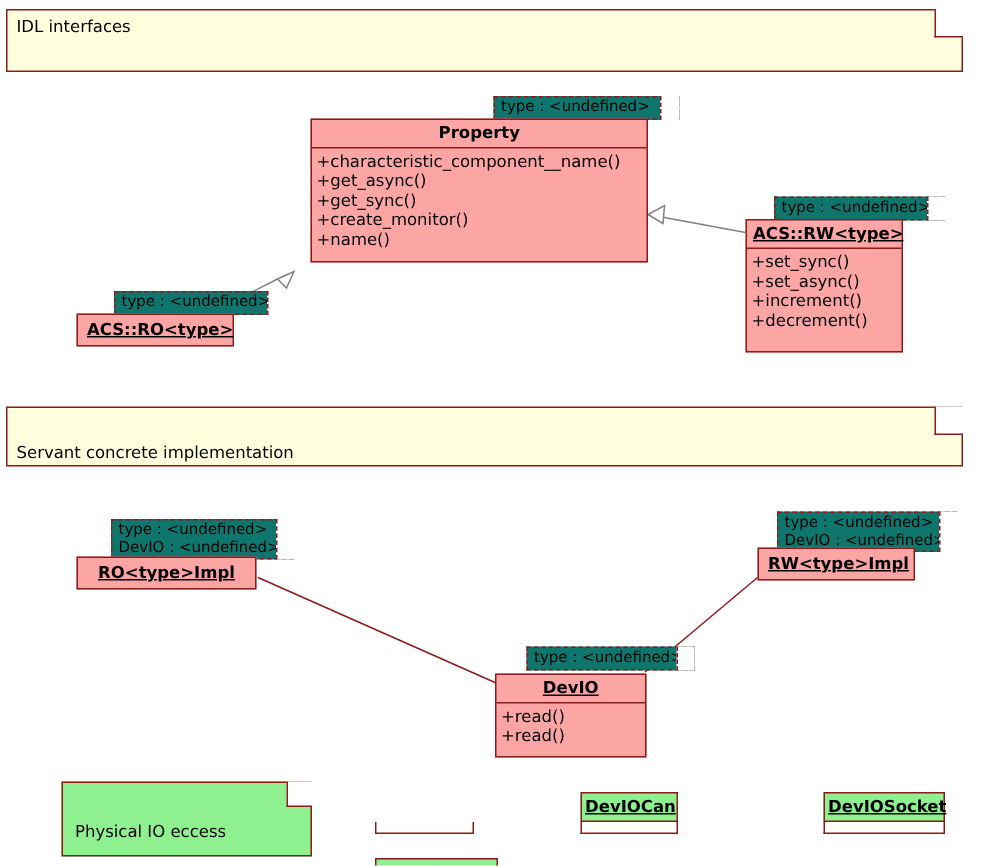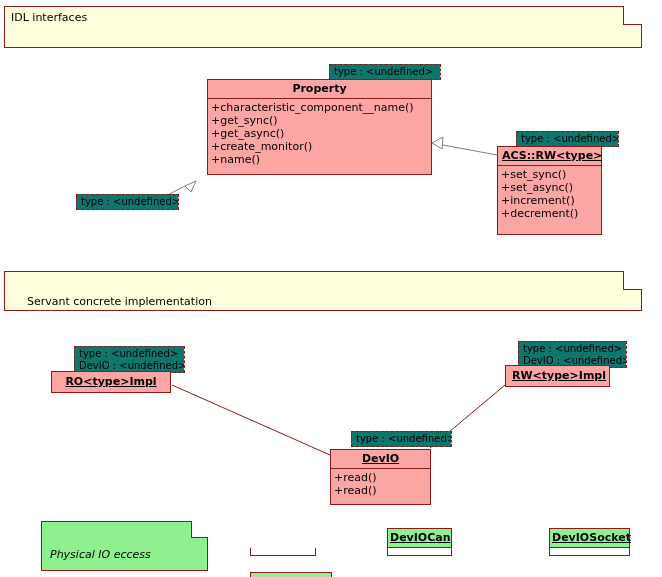--- a/index.html
+++ b/index.html
@@ -84,21 +84,20 @@
   .green{
     background:#8ef08e;
     border:1px solid #8b1a1a;
     box-sizing:border-box;
   }
   .green-note{
     background:#8ef08e;
     border:1px solid #8b1a1a;
     box-sizing:border-box;
     position:absolute;
-    font-style:italic;
   }
   .green-note-label{
     position:absolute;left:8px;top:26px;font-size:11px;color:#000;white-space:nowrap;
   }
   .green-fold{
     position:absolute;right:-1px;top:-1px;width:16px;height:16px;
     background:#ffffff;border-left:1px solid #8b1a1a;border-bottom:1px solid #8b1a1a;
   }
   .green .cls-title{color:#000;}
 
@@ -132,22 +131,22 @@
   <div class="tag abs" style="left:329px;top:64px;width:124px;height:16px;">
     <span>type : &lt;undefined&gt;</span>
   </div>
   <div class="abs" style="left:440px;top:64px;width:13px;height:16px;border-left:1px dashed #8b1a1a;background:#ffffff;"></div>
 
   <div class="cls abs" style="left:207px;top:79px;width:225px;height:96px;">
     <div class="cls-title">Property</div>
     <div class="cls-sep"></div>
     <div class="cls-ops">
       <div class="cls-op">+characteristic_component__name()</div>
+      <div class="cls-op">+get_async()</div>
       <div class="cls-op">+get_sync()</div>
-      <div class="cls-op">+get_async()</div>
       <div class="cls-op">+create_monitor()</div>
       <div class="cls-op">+name()</div>
     </div>
   </div>
 
   <div class="tag abs" style="left:516px;top:131px;width:114px;height:16px;">
     <span>type : &lt;undefined&gt;</span>
   </div>
   <div class="abs" style="left:618px;top:131px;width:12px;height:16px;border-left:1px dashed #8b1a1a;background:#ffffff;"></div>
 
@@ -160,24 +159,27 @@
       <div class="cls-op">+increment()</div>
       <div class="cls-op">+decrement()</div>
     </div>
   </div>
 
   <div class="tag abs" style="left:76px;top:194px;width:114px;height:16px;">
     <span>type : &lt;undefined&gt;</span>
   </div>
   <div class="abs" style="left:178px;top:194px;width:12px;height:16px;border-left:1px dashed #8b1a1a;background:#ffffff;"></div>
 
+  <div class="cls cls-compact abs" style="left:51px;top:209px;width:105px;height:22px;">
+    <div class="cls-title">ACS::RO&lt;type&gt;</div>
+  </div>
 
   <div class="pkg abs" style="left:4px;top:271px;width:638px;height:40px;">
     <div class="pkg-fold"></div>
-    <div class="pkg-label" style="top:23px;margin-left:16px;">Servant concrete implementation</div>
+    <div class="pkg-label" style="top:23px;">Servant concrete implementation</div>
   </div>
 
   <div class="tag abs" style="left:518px;top:341px;width:120px;height:27px;line-height:12px;padding-top:1px;">
     <div>type : &lt;undefined&gt;</div>
     <div>DevIO : &lt;undefined&gt;</div>
   </div>
   <div class="abs" style="left:626px;top:341px;width:12px;height:27px;border-left:1px dashed #8b1a1a;background:#ffffff;"></div>
 
   <div class="cls cls-compact abs" style="left:505px;top:365px;width:105px;height:22px;">
     <div class="cls-title">RW&lt;type&gt;Impl</div>

